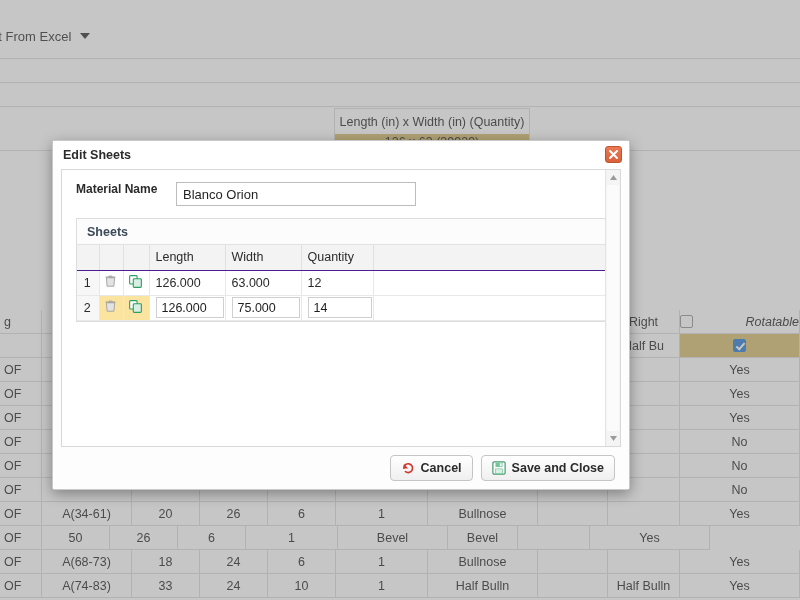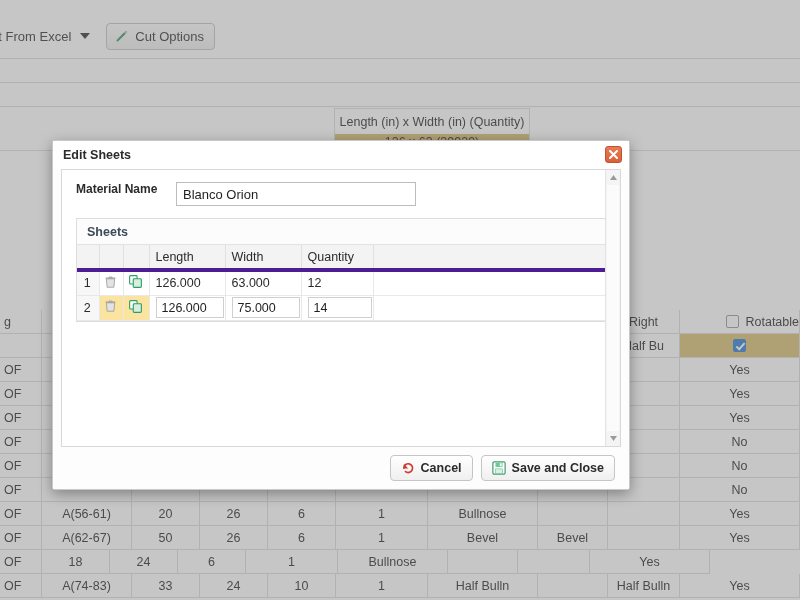--- a/index.html
+++ b/index.html
@@ -89,21 +89,21 @@
   .chk.checked {
     background: #2f7fd4; border-color: #2f7fd4;
     position: relative;
   }
   .chk.checked:after {
     content: ""; position: absolute;
     left: 4px; top: 1px; width: 3px; height: 7px;
     border: solid #fff; border-width: 0 2px 2px 0;
     transform: rotate(42deg);
   }
-  .rot-hdr { gap: 6px; justify-content: flex-end; }
+  .rot-hdr { gap: 6px; justify-content: space-between; font-style: italic; }
 
   
   #dim {
     position: absolute; inset: 0;
     background: rgba(120,120,120,.42);
     z-index: 40;
   }
 
   
   #modal {
@@ -177,21 +177,21 @@
   .plus-ico { display:block; width: 12px; height: 12px; }
   .add-link { font-size: 12.5px; color: #2e6fb7; }
 
   
   .sg { width: 100%; border-collapse: collapse; table-layout: fixed; }
   .sg th {
     height: 25px; font-size: 12.5px; font-weight: normal;
     color: #2b2b2b; text-align: left; padding-left: 6px;
     background: #f3f3f3;
     border-right: 1px solid #e0e0e0;
-    border-bottom: 4px solid #4c1d95;
+    border-bottom: 1px solid #4c1d95;
   }
   .sg td {
     height: 25px; font-size: 12.5px; color: #2b2b2b;
     padding-left: 6px;
     border-right: 1px solid #e8e8e8;
     border-bottom: 1px solid #e8e8e8;
     background: #fff;
   }
   .sg .c-idx { width: 22px; text-align: center; padding-left: 0; background:#f3f3f3; }
   .sg td.c-idx { background:#f7f7f7; }
@@ -246,29 +246,20 @@
 </head>
 <body>
 
 <div id="bg-app">
 
   <div class="bg-toolbar">
     <div class="tb-split">
       <span class="lbl">rt From Excel</span>
       <span class="caret"></span>
     </div>
-    <div class="tb-btn">
-      <span class="ico-btn">
-        <svg class="pencil-ico" viewBox="0 0 16 16">
-          <path d="M2.5 12.2 L10.6 4.1 L11.9 5.4 L3.8 13.5 L2.2 13.9 Z" fill="#3aa06a" stroke="#2c7a50" stroke-width=".7"></path>
-          <path d="M11.2 3.5 L12.5 2.2 L13.8 3.5 L12.5 4.8 Z" fill="#cfcfcf" stroke="#9a9a9a" stroke-width=".6"></path>
-        </svg>
-      </span>
-      <span>Cut Options</span>
-    </div>
   </div>
 
   <div class="bg-sep" style="top:58px;"></div>
   <div class="bg-sep" style="top:82px;"></div>
   <div class="bg-sep" style="top:106px;"></div>
 
   <div class="hdr-cell-lw">
     <span>Length (in) x Width (in) (Quantity)</span>
   </div>
   <div class="hdr-cell-lw-sel">
@@ -377,44 +368,44 @@
           <div class="lg-c" style="width: 68px;"></div>
           <div class="lg-c" style="width: 68px;"></div>
           <div class="lg-c" style="width: 92px;"></div>
           <div class="lg-c" style="width: 110px;"></div>
           <div class="lg-c" style="width: 70px;"></div>
           <div class="lg-c" style="width: 72px;"></div>
           <div class="lg-c" style="width: 120px;">No</div>
         </div>
         <div class="lg-row">
           <div class="lg-c" style="width: 42px; justify-content: flex-start; padding-left: 4px;">OF</div>
-          <div class="lg-c" style="width: 90px;">A(56-61)</div>
+          <div class="lg-c" style="width: 90px;">A(34-61)</div>
           <div class="lg-c" style="width: 68px;">20</div>
           <div class="lg-c" style="width: 68px;">26</div>
           <div class="lg-c" style="width: 68px;">6</div>
           <div class="lg-c" style="width: 92px;">1</div>
           <div class="lg-c" style="width: 110px;">Bullnose</div>
           <div class="lg-c" style="width: 70px;"></div>
           <div class="lg-c" style="width: 72px;"></div>
           <div class="lg-c" style="width: 120px;">Yes</div>
         </div>
         <div class="lg-row">
           <div class="lg-c" style="width: 42px; justify-content: flex-start; padding-left: 4px;">OF</div>
-          <div class="lg-c" style="width: 90px;">A(62-67)</div>
           <div class="lg-c" style="width: 68px;">50</div>
           <div class="lg-c" style="width: 68px;">26</div>
           <div class="lg-c" style="width: 68px;">6</div>
           <div class="lg-c" style="width: 92px;">1</div>
           <div class="lg-c" style="width: 110px;">Bevel</div>
           <div class="lg-c" style="width: 70px;">Bevel</div>
           <div class="lg-c" style="width: 72px;"></div>
           <div class="lg-c" style="width: 120px;">Yes</div>
         </div>
         <div class="lg-row">
           <div class="lg-c" style="width: 42px; justify-content: flex-start; padding-left: 4px;">OF</div>
+          <div class="lg-c" style="width: 90px;">A(68-73)</div>
           <div class="lg-c" style="width: 68px;">18</div>
           <div class="lg-c" style="width: 68px;">24</div>
           <div class="lg-c" style="width: 68px;">6</div>
           <div class="lg-c" style="width: 92px;">1</div>
           <div class="lg-c" style="width: 110px;">Bullnose</div>
           <div class="lg-c" style="width: 70px;"></div>
           <div class="lg-c" style="width: 72px;"></div>
           <div class="lg-c" style="width: 120px;">Yes</div>
         </div>
         <div class="lg-row">

